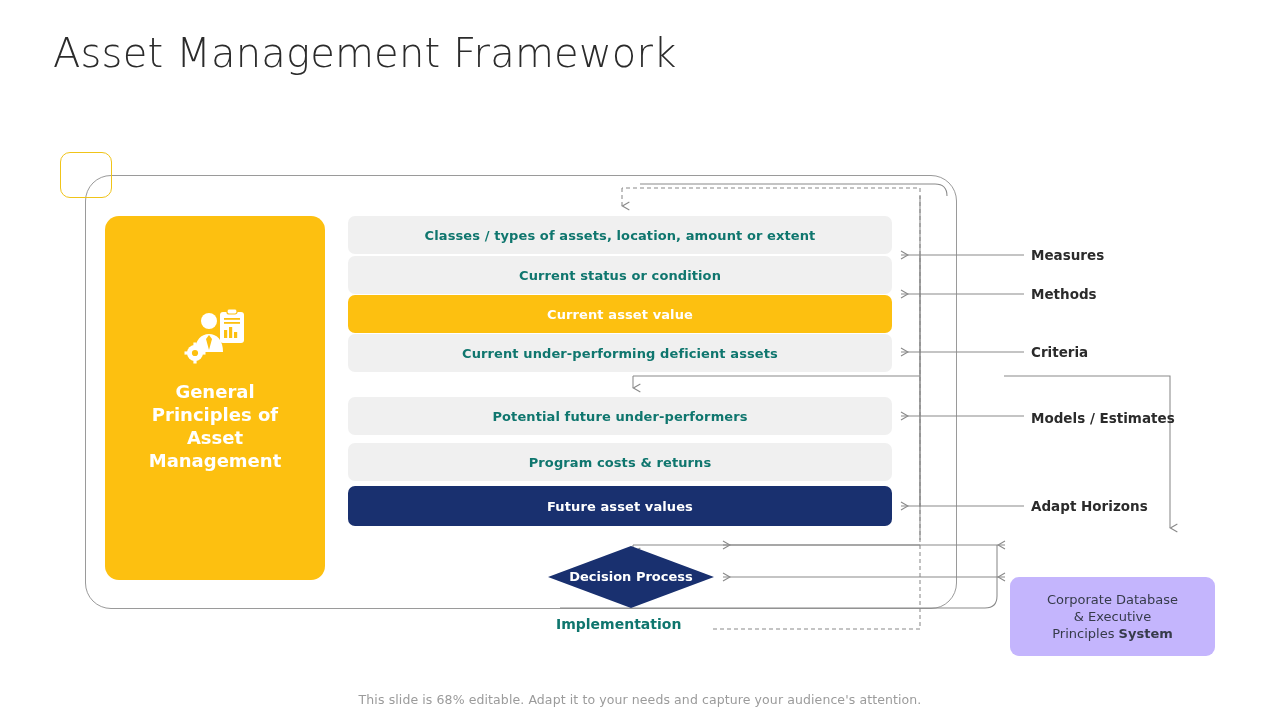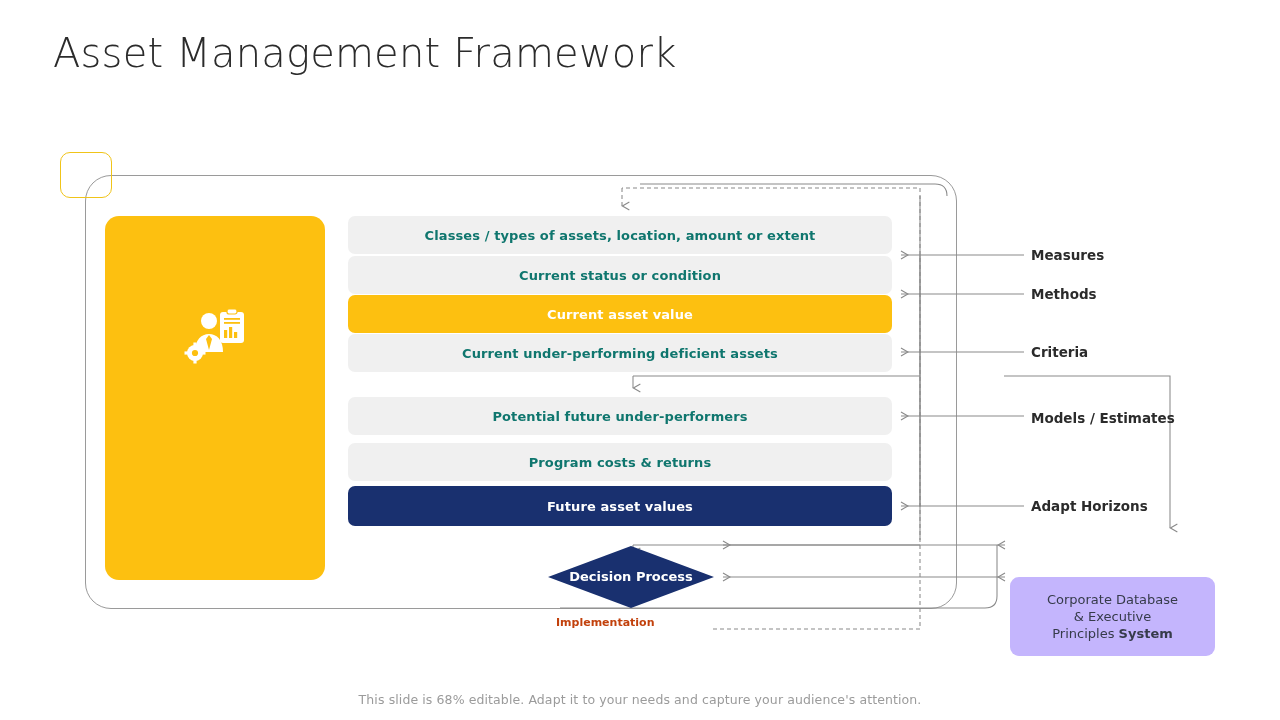--- a/index.html
+++ b/index.html
@@ -138,23 +138,23 @@
     line-height: 16px;
     text-align: center;
     font-family: "DejaVu Sans", sans-serif;
   }
 
   
   #implementation-label {
     position: absolute;
     left: 556px;
     top: 616px;
-    font-size: 11px;
+    font-size: 14px;
     font-weight: 600;
-    color: #c2410c;
+    color: #0f766e;
     z-index: 4;
     font-family: "DejaVu Sans", sans-serif;
     white-space: nowrap;
   }
 
   
   .side-label {
     position: absolute;
     left: 1031px;
     font-size: 13.5px;
@@ -286,20 +286,21 @@
 
     <circle cx="12" cy="45" r="8" fill="#ffffff"></circle>
     <circle cx="12" cy="45" r="3.1" fill="#FDC010"></circle>
     <g fill="#ffffff">
       <rect x="10.4" y="34.5" width="3.2" height="4"></rect>
       <rect x="10.4" y="51.5" width="3.2" height="4"></rect>
       <rect x="1.5" y="43.4" width="4" height="3.2"></rect>
       <rect x="18.5" y="43.4" width="4" height="3.2"></rect>
     </g>
   </svg>
+  <div id="principles-label">General Principles of Asset Management</div>
 </div>
 
 <div class="bar" style="top:216px;">
   <span class="bar-label">Classes / types of assets, location, amount or extent</span>
 </div>
 <div class="bar" style="top:256px;">
   <span class="bar-label">Current status or condition</span>
 </div>
 <div class="bar accent-yellow" style="top:295px;">
   <span class="bar-label">Current asset value</span>

